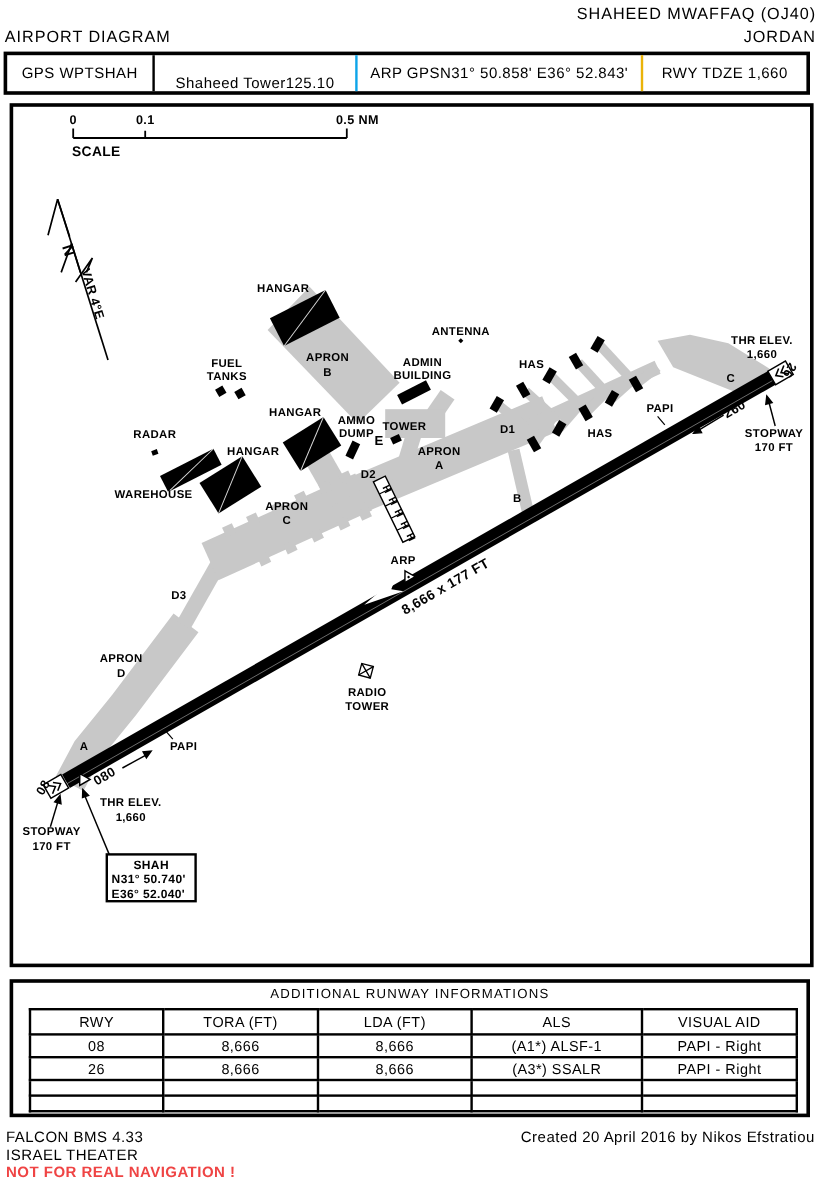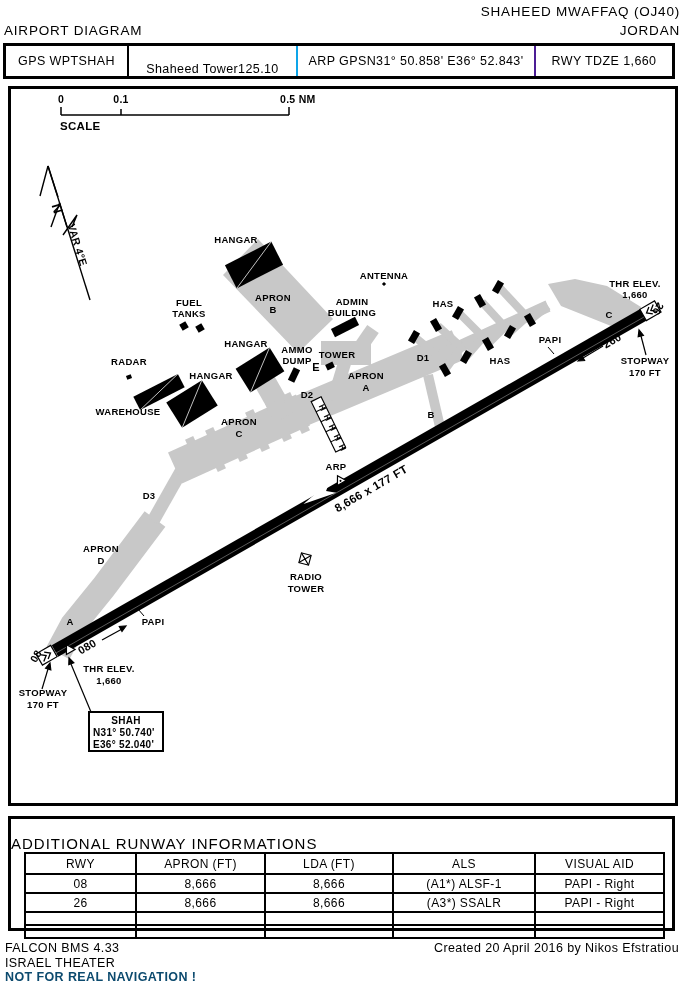--- a/index.html
+++ b/index.html
@@ -5,32 +5,32 @@
   html,body{margin:0;padding:0;background:#fff;}
   body{font-family:"Liberation Sans",sans-serif;color:#000;}
   .page{position:relative;width:686px;height:998px;background:#fff;overflow:hidden;}
   .t-right{position:absolute;right:6px;top:4px;font-size:13.5px;letter-spacing:.8px;text-align:right;}
   .t-left{position:absolute;left:4px;top:23px;font-size:13.5px;letter-spacing:.8px;}
   .t-country{position:absolute;right:6px;top:23px;font-size:13.5px;letter-spacing:.8px;}
   .infobox{position:absolute;left:3px;top:43px;width:666px;height:30px;border:3px solid #000;display:flex;}
   .cell{display:flex;flex-direction:row;justify-content:center;align-items:center;font-size:12.5px;line-height:14px;letter-spacing:.4px;}
   .cell.b1{flex:0 0 121px;border-right:2px solid #000;}
   .cell.b2{flex:0 0 167px;border-right:2px solid #0ea5e9;align-items:flex-end;}
-  .cell.b3{flex:0 0 236px;border-right:2px solid #4c1d95;text-align:right;}
+  .cell.b3{flex:0 0 236px;border-right:2px solid #eab308;text-align:right;}
   .cell.b4{flex:1;}
   .diagram{position:absolute;left:8px;top:86px;width:664px;height:714px;border:3px solid #000;}
   .maplabel{font-family:"Liberation Sans",sans-serif;font-weight:bold;letter-spacing:.3px;}
   .tablebox{position:absolute;left:8px;top:816px;width:661px;height:109px;border:3px solid #000;}
-  .tabletitle{text-align:left;font-size:15px;letter-spacing:1px;padding-top:16px;height:17px;}
+  .tabletitle{text-align:center;font-size:11px;letter-spacing:1px;padding-top:4px;height:17px;}
   table{border-collapse:collapse;table-layout:fixed;margin-left:13px;width:639px;}
   th,td{border:2px solid #000;font-size:12px;font-weight:normal;text-align:center;padding:0;letter-spacing:.4px;overflow:hidden;white-space:nowrap;}
   tr.h-row{height:21px;padding-left:40px;} tr.d-row{height:19px;} tr.e-row{height:13px;}
   .footer-left{position:absolute;left:5px;top:941px;font-size:12.5px;line-height:14.5px;letter-spacing:.4px;}
   .footer-right{position:absolute;right:7px;top:941px;font-size:12.5px;line-height:14.5px;letter-spacing:.4px;text-align:center;}
-  .warn{color:#0c4a6e;font-weight:bold;}
+  .warn{color:#ef4444;font-weight:bold;}
 </style>
 </head>
 <body>
 
 <div class="page">
 
   <div class="t-right">SHAHEED MWAFFAQ (OJ40)</div>
   <div class="t-left">AIRPORT DIAGRAM</div>
   <div class="t-country">JORDAN</div>
 
@@ -270,21 +270,21 @@
       <colgroup>
         <col style="width:111px">
           <col style="width:129px">
           <col style="width:128px">
           <col style="width:142px">
           <col style="width:129px">
       </colgroup>
       <tbody id="rwy-tbody">
           <tr class="h-row">
             <th>RWY</th>
-            <th>APRON (FT)</th>
+            <th>TORA (FT)</th>
             <th>LDA (FT)</th>
             <th>ALS</th>
             <th>VISUAL AID</th>
           </tr>
           <tr class="d-row">
             <td>08</td>
             <td>8,666</td>
             <td>8,666</td>
             <td>(A1*) ALSF-1</td>
             <td>PAPI - Right</td>

